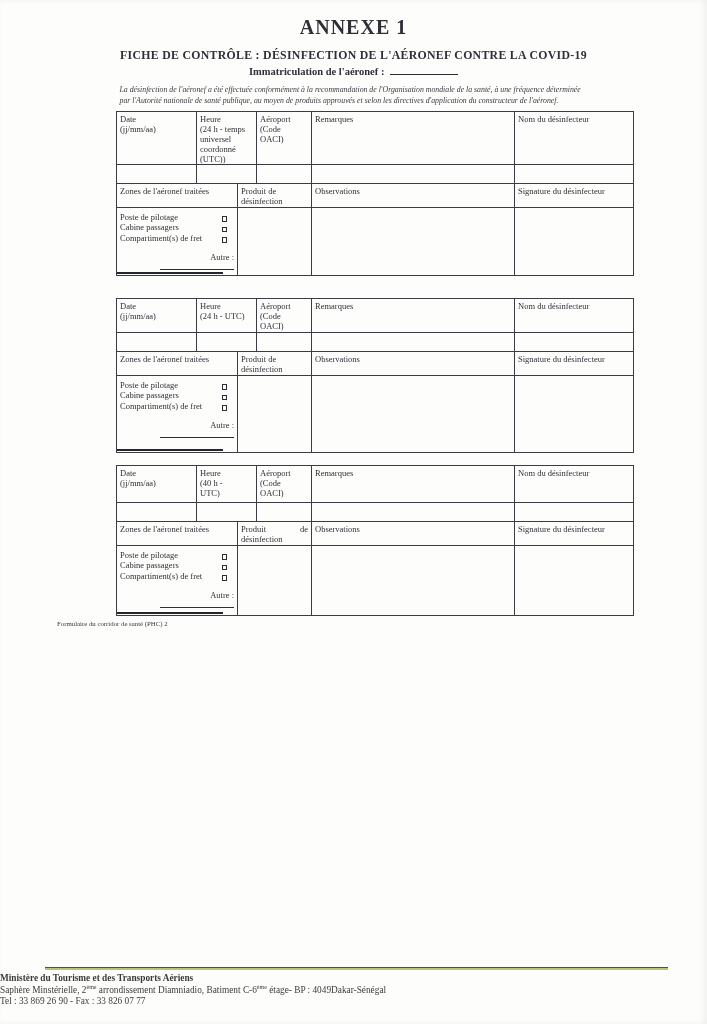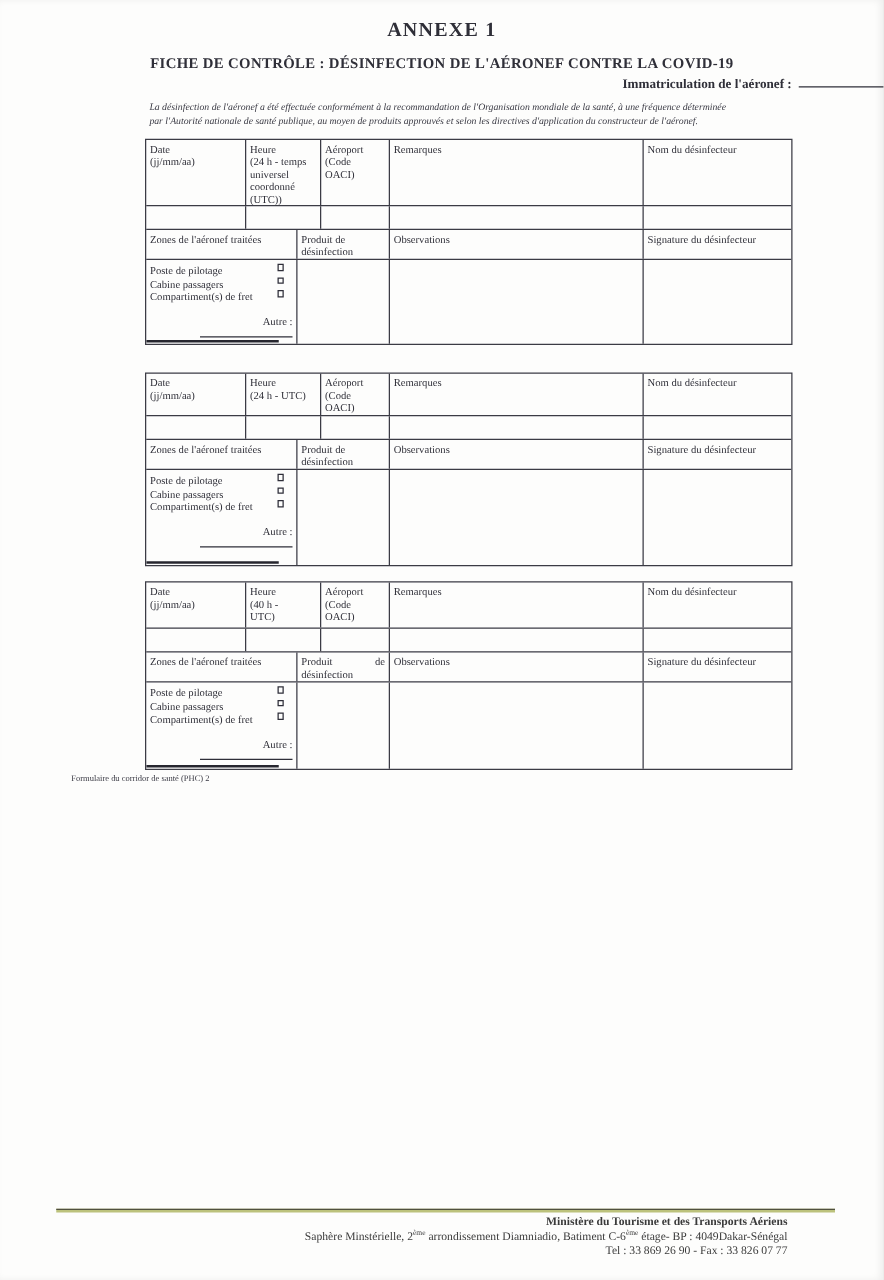--- a/index.html
+++ b/index.html
@@ -6,23 +6,23 @@
   html,body { background:#e9e9e9; }
   .page {
     position:relative; width:707px; height:1024px; margin:0 auto;
     background:#fdfdfc; color:#2f2f38;
     font-family:"Liberation Serif","DejaVu Serif",serif;
     overflow:hidden;
     box-shadow:inset -3px 0 6px rgba(0,0,0,.06);
   }
   
   .doc-header { position:absolute; top:16px; left:0; width:707px; text-align:center; }
-  .annexe { font-size:16px; font-weight:bold; letter-spacing:1px; }
+  .annexe { font-size:20px; font-weight:bold; letter-spacing:1px; }
   .main-title { margin-top:9px; font-size:11.8px; font-weight:bold; letter-spacing:.3px; }
-  .immat { margin-top:3px; font-size:10.5px; font-weight:bold;text-align:right; }
+  .immat { margin-top:3px; font-size:10.5px; font-weight:bold; }
   .immat-blank { display:inline-block; width:68px; border-bottom:1.4px solid #2f2f38; height:9px; margin-left:3px; }
   .disclaimer {
     margin:8px auto 0; width:468px; font-size:7.8px; font-style:italic;
     line-height:1.35; text-align:left; color:#3a3a44;
   }
   
   .ftable { position:absolute; left:86px; width:518px; border:1.2px solid #3b3b44; background:#fdfdfc;margin-left:30px; }
   .row { display:flex; width:100%; }
   .row.bb { border-bottom:1px solid #3b3b44; }
   .cell { border-right:1px solid #3b3b44; padding:2px 3px; font-size:8.5px; line-height:10px; overflow:hidden; }
@@ -31,31 +31,31 @@
   .z1{width:121px} .z2{width:74px} .z3{width:203px}
   .sub { display:block; white-space:pre-line; }
   .sub.it { }
   .t1 .r-head{height:53px} .t2 .r-head{height:34px} .t3 .r-head{height:37px}
   .r-empty{height:19px}
   .r-zhead{height:24px}
   .t1 .r-body{height:67px} .t2 .r-body{height:76px} .t3 .r-body{height:69px}
   .justify { text-align:justify; }
   
   .zones-cell { position:relative; padding-top:3px; }
-  .zone-line { display:flex; align-items:flex-start; justify-content:space-between; padding-right:7px; height:10.5px; }
+  .zone-line { display:flex; align-items:flex-end; justify-content:space-between; padding-right:7px; height:10.5px; }
   .cbx { width:5.5px; height:5.5px; border:1px solid #2e2e38; display:inline-block; flex:none; }
   .autre-line { margin-top:9px; display:flex; align-items:flex-end;flex-direction:column; }
   .autre-blank { display:inline-block; width:74px; border-bottom:1.3px solid #2f2f38; height:8px; margin-left:3px; }
   .zone-bottom-line { position:absolute; left:0; bottom:1px; width:106px; border-bottom:2px solid #26262e; }
   
   .footnote { position:absolute; left:57px; top:620px; font-size:6.8px; color:#3a3a44; }
   
   .footer-rule { position:absolute; left:45px; top:967px; width:623px; height:3.4px;
                  border-top:1.1px solid #50503e; background:#bcc27c; }
-  .footer-text { position:absolute; left:0; top:973px; width:630px; text-align:right;
+  .footer-text { position:absolute; left:0; top:973px; width:630px; text-align:left;
                  font-size:9.3px; line-height:11.6px; color:#3b3b3b; }
   .ministry { font-weight:bold; }
   sup.tiny { font-size:6px; vertical-align:super; line-height:0; }
   .link { color:#7db7c3; }
 </style>
 </head>
 <body>
 
 <div class="page">
 

